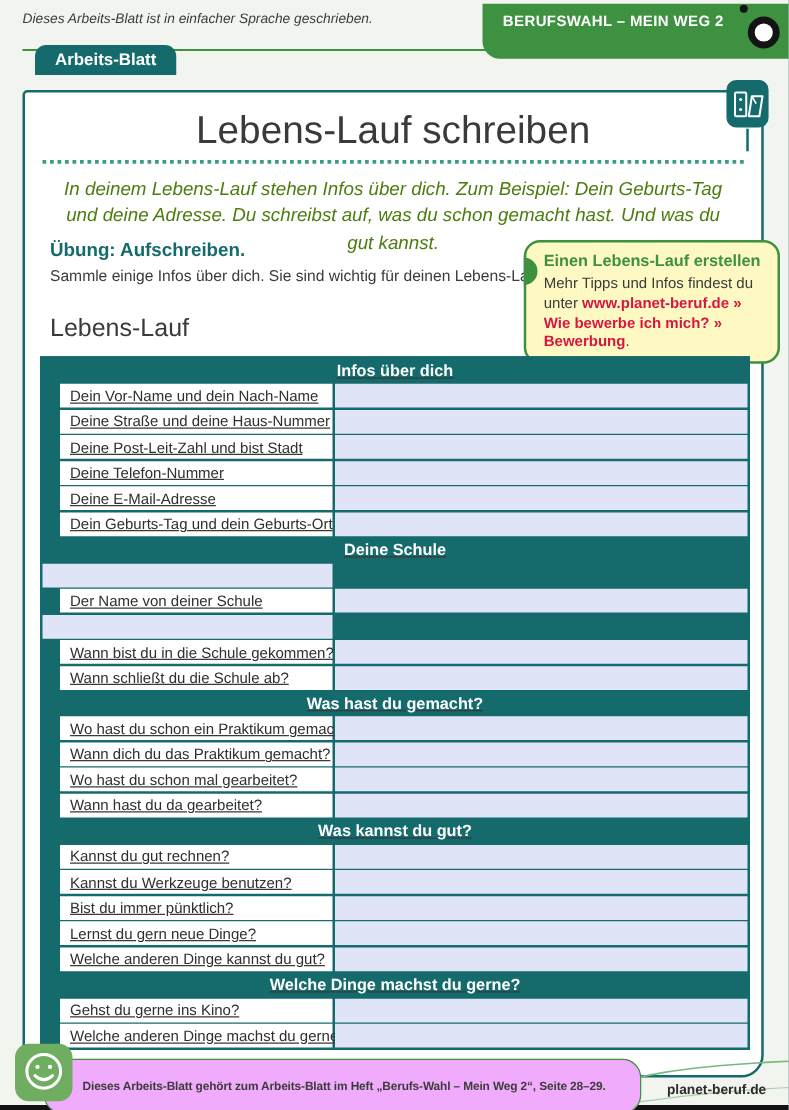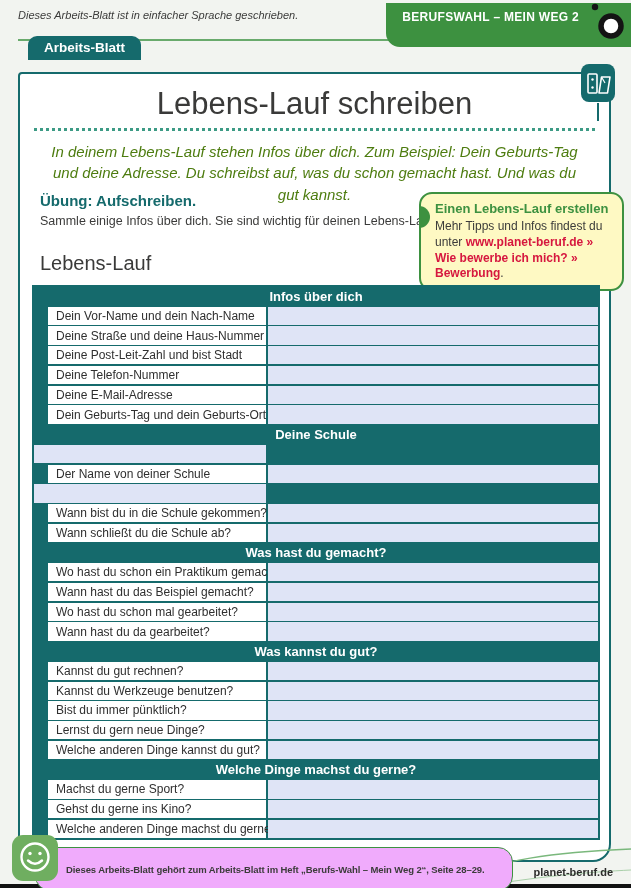--- a/index.html
+++ b/index.html
@@ -51,21 +51,21 @@
   .tip-link{color:var(--red); font-weight:700;}
   
   .cv-heading{
     position:absolute; left:12px; top:178px; width:400px; font-size:20px; color:#3a3a39;
     padding:0 0 17px 8px; border-bottom:1.5px solid #7d9a9a;
   }
   
   .cv-table{
     position:absolute; left:12px; top:211px; width:568px; height:555px;
     border:2px solid var(--teal); background:var(--teal);
-    display:grid; grid-auto-rows:1fr; row-gap:1.5px;
+    display:grid; grid-auto-rows:1fr; row-gap:1.5px;text-decoration:underline;
   }
   .sec-header{
     background:var(--teal); color:#fff; font-weight:700; font-size:13px;
     display:flex; align-items:center; justify-content:center;
   }
   .t-row{display:grid; grid-template-columns:232px 1fr; column-gap:1.5px; background:var(--teal);}
   .t-label{background:#fff; font-size:12px; color:#2f2f2f; display:flex; align-items:center; padding-left:8px; white-space:nowrap;margin-left:14px;}
   .t-answer{background:var(--cell-blue); cursor:text;}
   
   .smiley-box{
@@ -167,21 +167,21 @@
       <div class="t-row">
         <div class="t-label">Wann schließt du die Schule ab?</div>
         <div class="t-answer"></div>
       </div>
       <div class="sec-header">Was hast du gemacht?</div>
       <div class="t-row">
         <div class="t-label">Wo hast du schon ein Praktikum gemacht?</div>
         <div class="t-answer"></div>
       </div>
       <div class="t-row">
-        <div class="t-label">Wann hast du das Beispiel gemacht?</div>
+        <div class="t-label">Wann dich du das Praktikum gemacht?</div>
         <div class="t-answer"></div>
       </div>
       <div class="t-row">
         <div class="t-label">Wo hast du schon mal gearbeitet?</div>
         <div class="t-answer"></div>
       </div>
       <div class="t-row">
         <div class="t-label">Wann hast du da gearbeitet?</div>
         <div class="t-answer"></div>
       </div>
@@ -200,24 +200,20 @@
       </div>
       <div class="t-row">
         <div class="t-label">Lernst du gern neue Dinge?</div>
         <div class="t-answer"></div>
       </div>
       <div class="t-row">
         <div class="t-label">Welche anderen Dinge kannst du gut?</div>
         <div class="t-answer"></div>
       </div>
       <div class="sec-header">Welche Dinge machst du gerne?</div>
-      <div class="t-row">
-        <div class="t-label">Machst du gerne Sport?</div>
-        <div class="t-answer"></div>
-      </div>
       <div class="t-row">
         <div class="t-label">Gehst du gerne ins Kino?</div>
         <div class="t-answer"></div>
       </div>
       <div class="t-row">
         <div class="t-label">Welche anderen Dinge machst du gerne?</div>
         <div class="t-answer"></div>
       </div>
     </div>
 </div>

